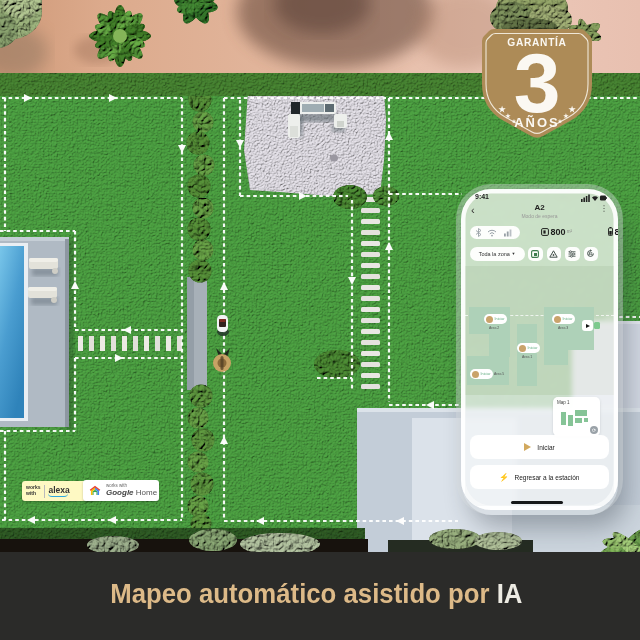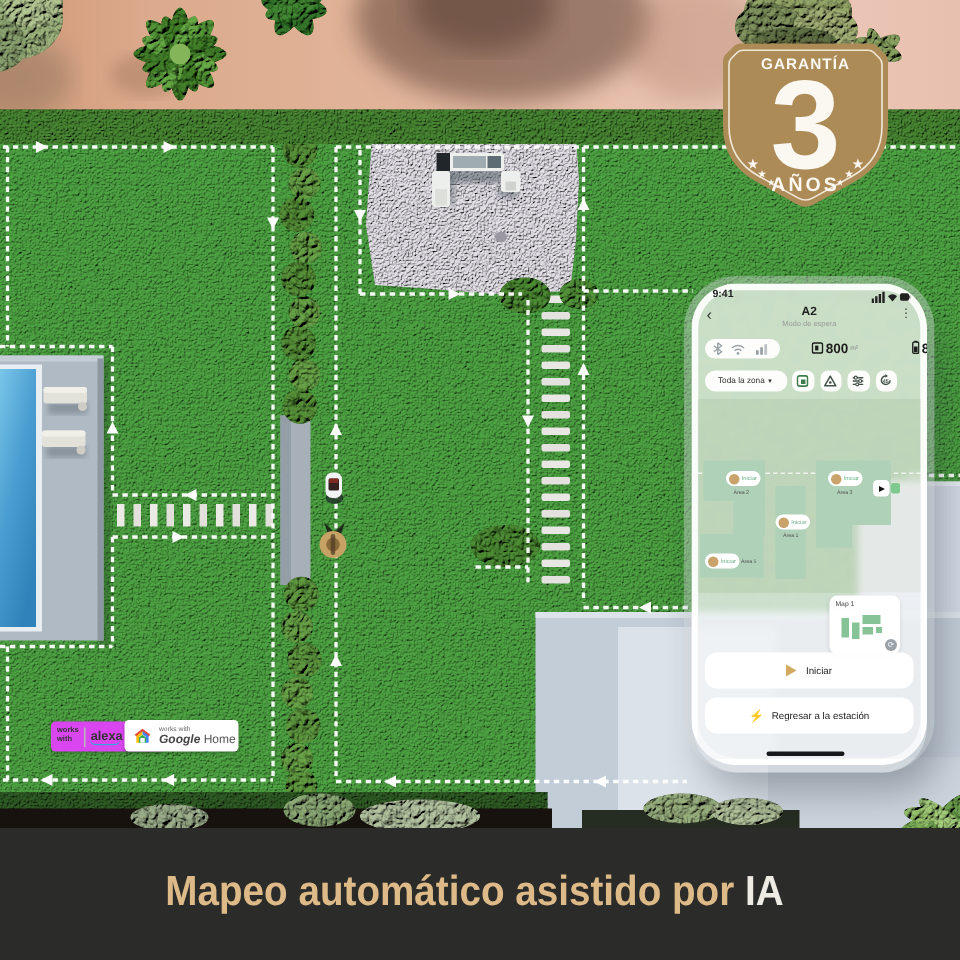--- a/index.html
+++ b/index.html
@@ -527,22 +527,22 @@
   </div>
 
   <div style="position:absolute;left:9px;top:276px;width:139px;height:24px;border-radius:8px;background:rgba(255,255,255,0.96);
        display:flex;align-items:center;justify-content:center;font-size:6.5px;color:#222;">
     <span style="color:#56b374;font-size:8px;margin-right:5px;">⚡</span>Regresar a la estación
   </div>
 
   <div style="position:absolute;left:50px;bottom:6px;width:52px;height:3px;border-radius:2px;background:#16181a;"></div>
 </div>
 
-<div style="position:absolute;left:22px;top:481px;width:76px;height:20px;border-radius:3px;background:#d946ef;
-     display:flex;align-items:center;box-shadow:0 1px 2px rgba(0,0,0,0.25);margin-left:12px;">
+<div style="position:absolute;left:22px;top:481px;width:76px;height:20px;border-radius:3px;background:#fef9c3;
+     display:flex;align-items:center;box-shadow:0 1px 2px rgba(0,0,0,0.25);">
   <div style="margin-left:4px;font-size:5px;font-weight:bold;color:#333;line-height:1.15;">works<br>with</div>
   <div style="width:1px;height:13px;background:#bbb;margin:0 3.5px;"></div>
   <div style="font-size:8.5px;color:#333;font-weight:bold;letter-spacing:0;">alexa<div style="width:20px;height:3px;border:solid #2ea8e0;border-width:0 0 1.5px 0;border-radius:0 0 10px 10px;margin-top:-2px;"></div></div>
 </div>
 
 <div style="position:absolute;left:83px;top:480px;width:76px;height:21px;border-radius:3px;background:#fff;
      display:flex;align-items:center;box-shadow:0 1px 2px rgba(0,0,0,0.25);">
   <svg width="14" height="14" viewBox="0 0 24 24" style="margin-left:5px;">
     <path d="M12 3 L21 10 L19 12 L12 6.5 L5 12 L3 10 Z" fill="#ea4335"></path>
     <path d="M5 11 L12 5.8 L12 9.5 L8 12.5 L8 19 L5 19 Z" fill="#fbbc04"></path>

